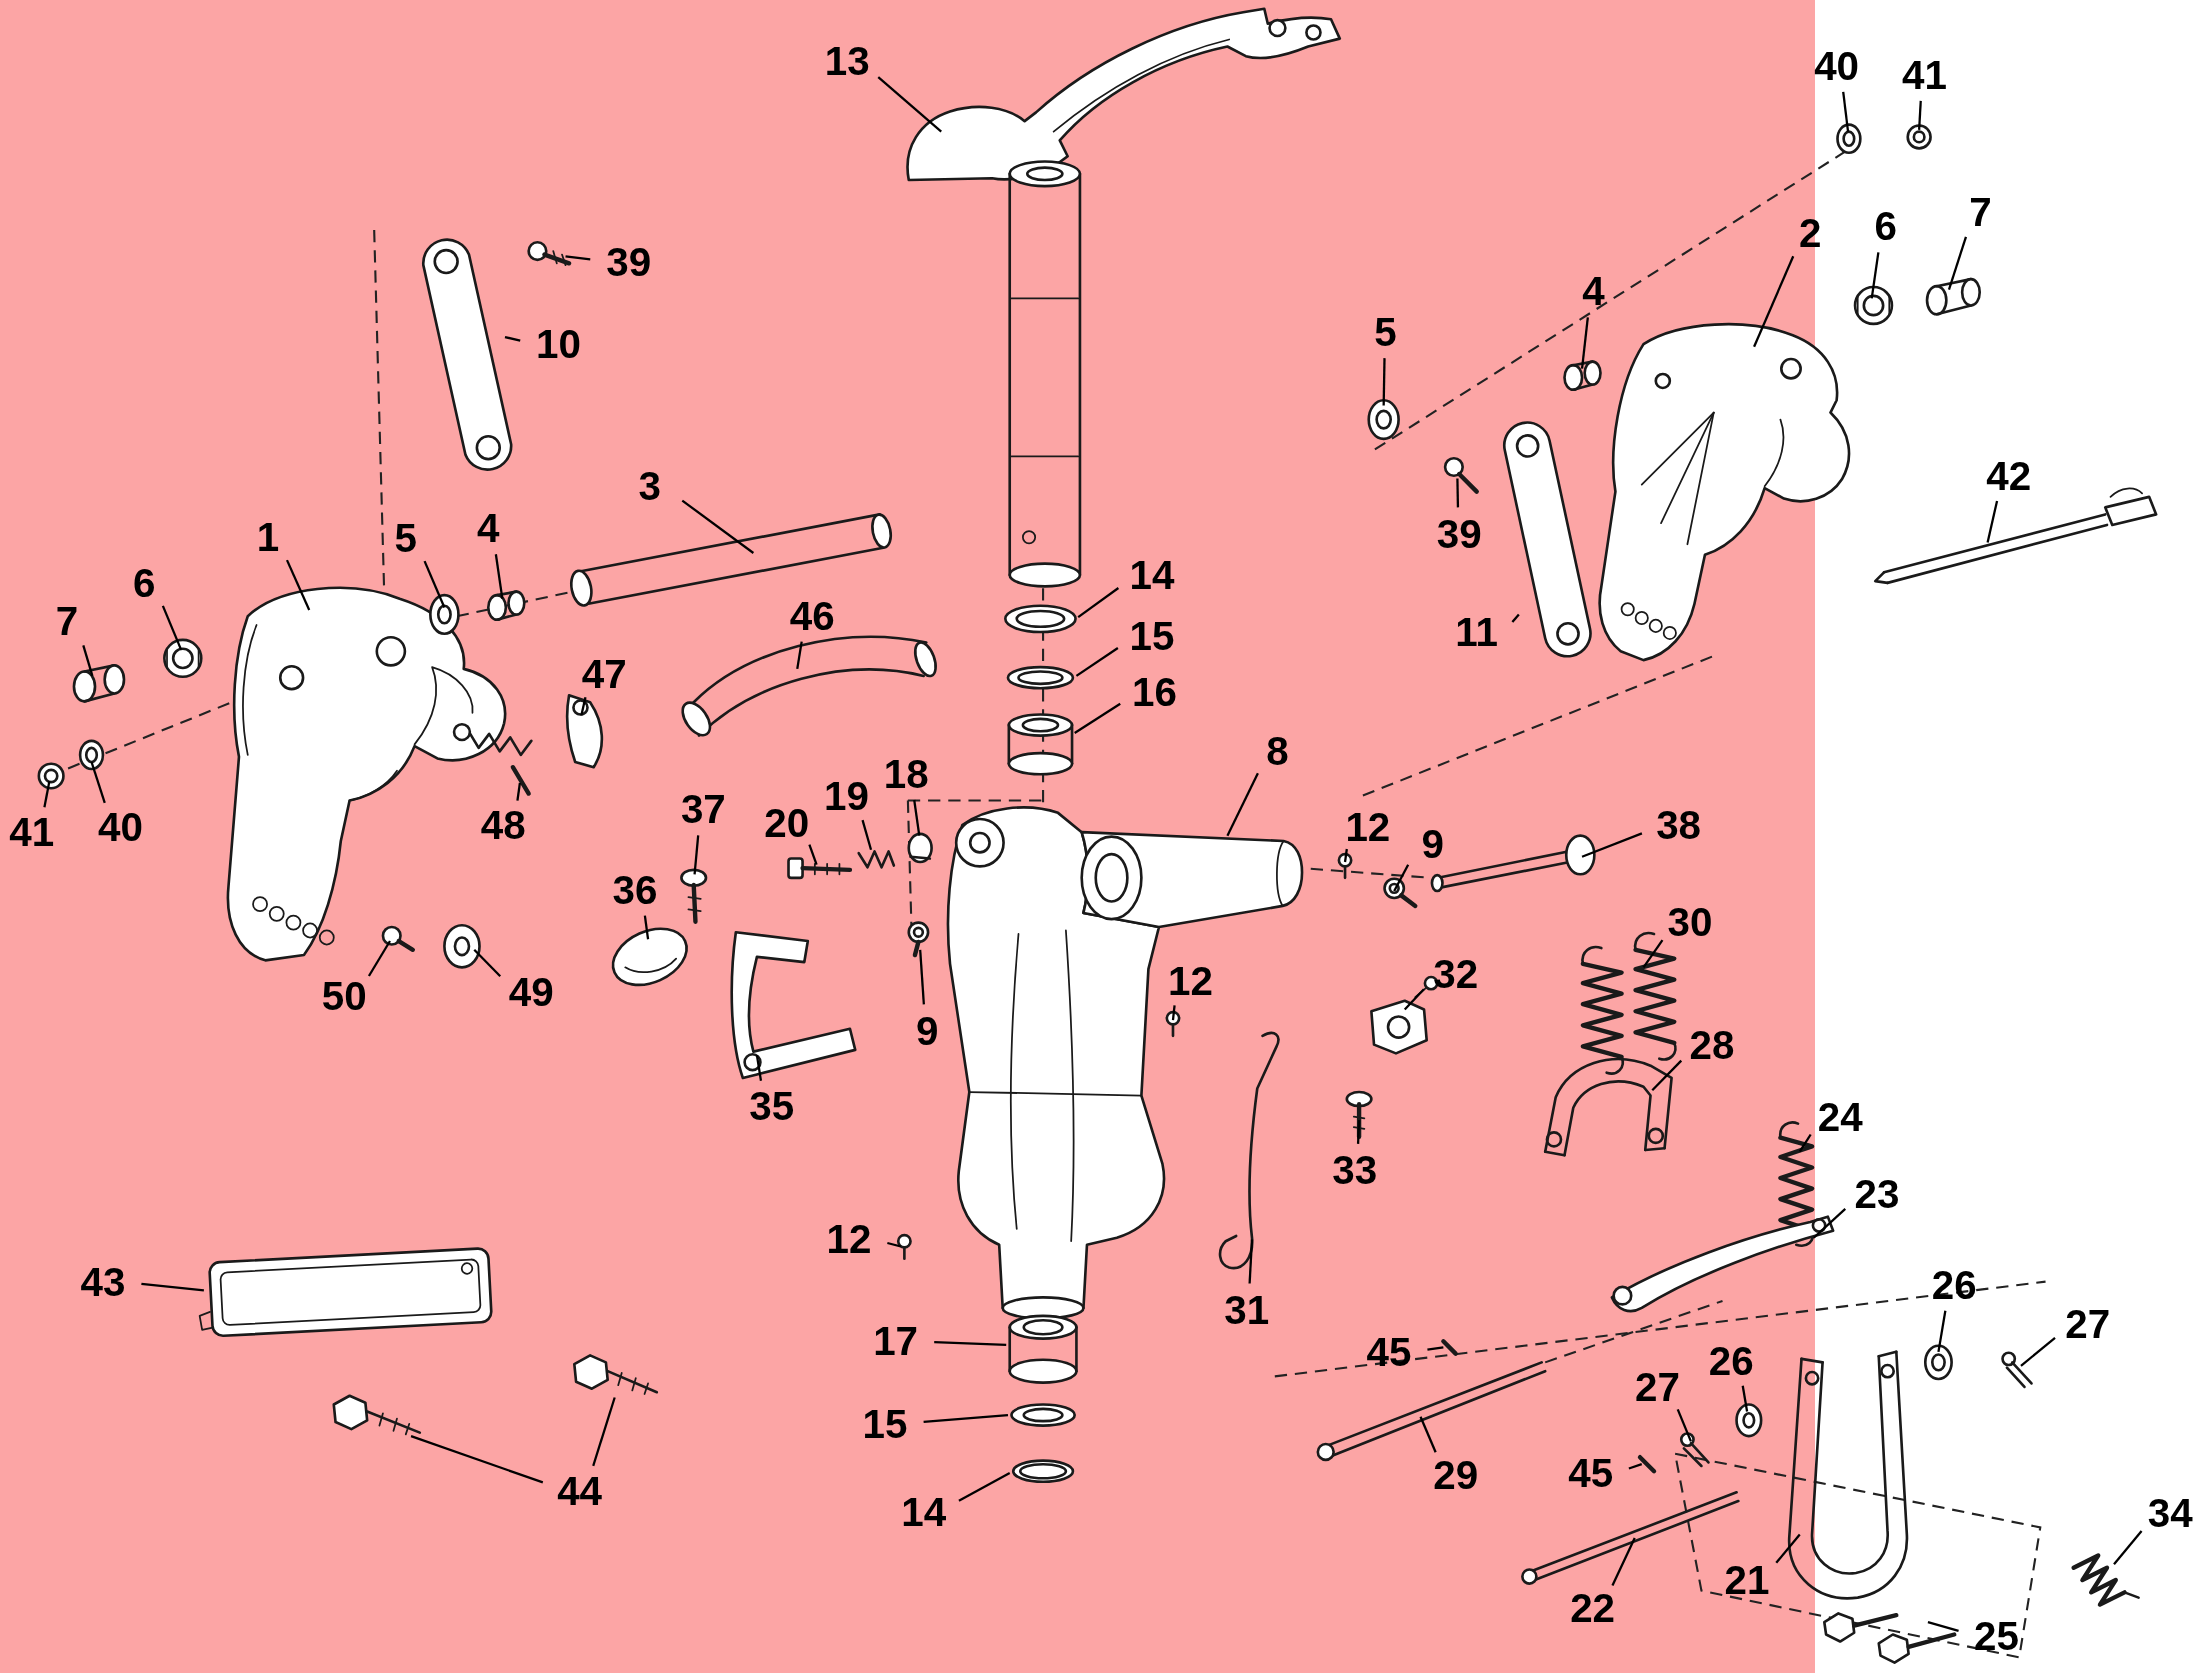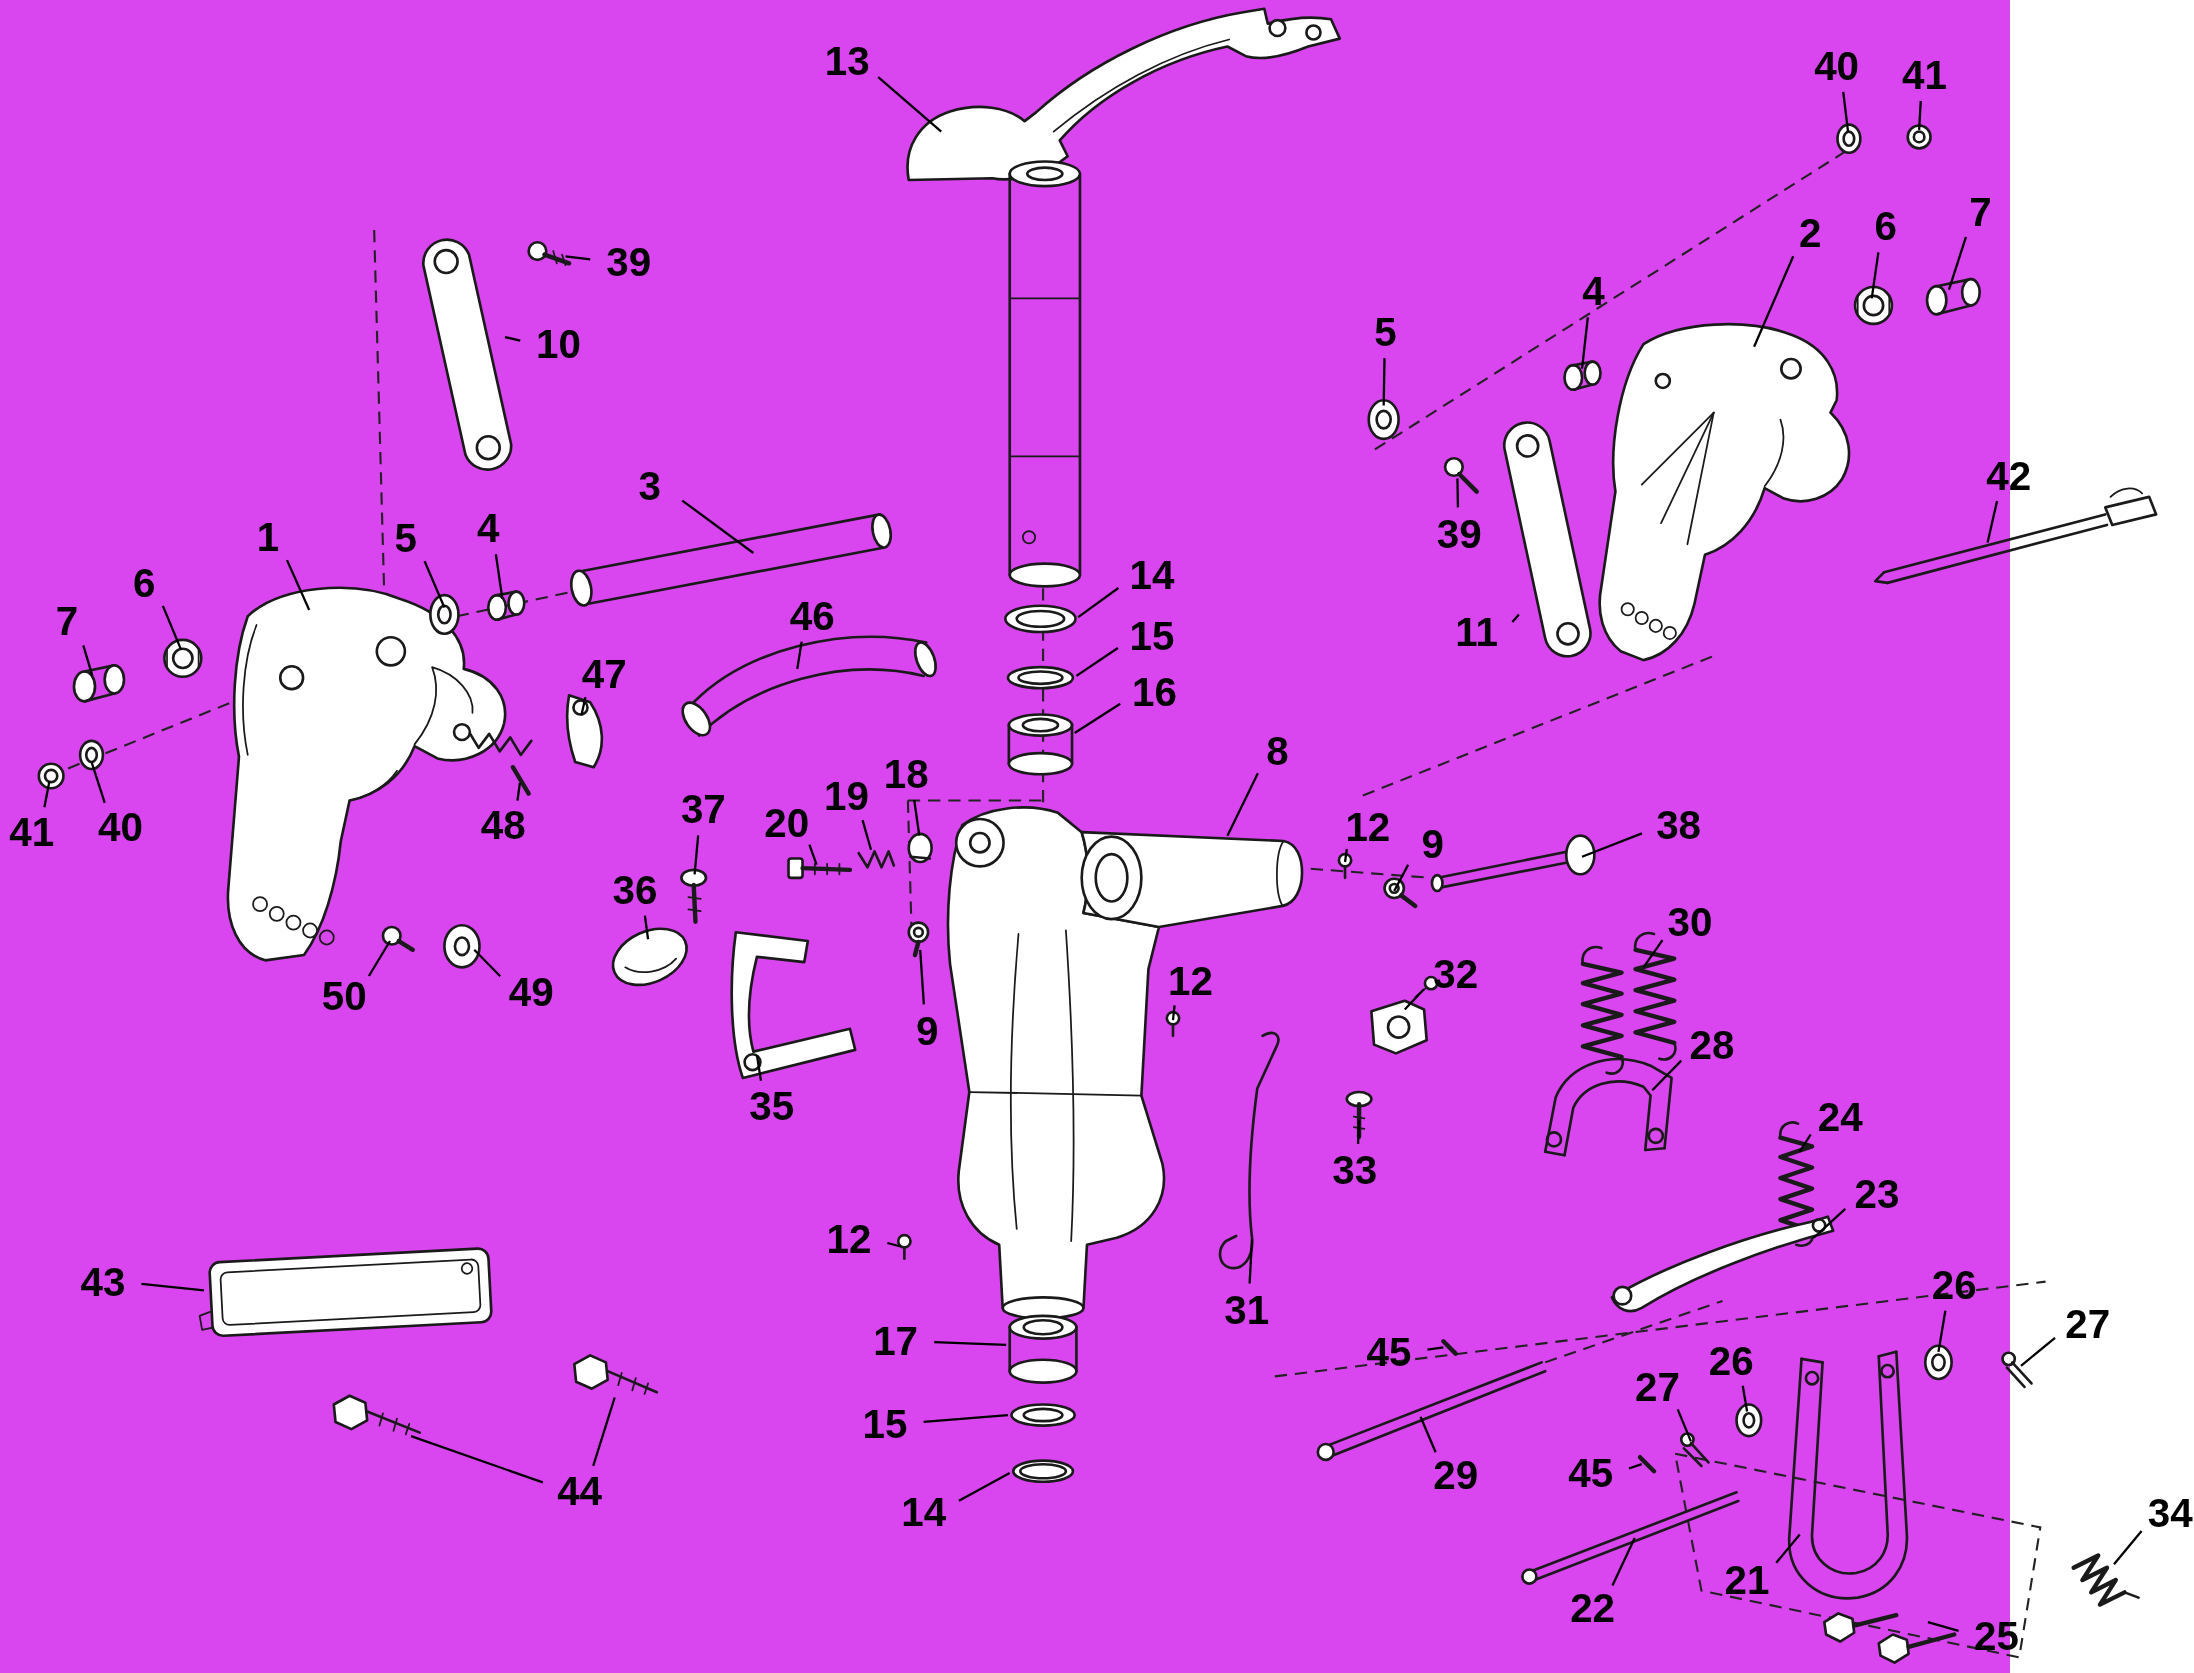--- a/index.html
+++ b/index.html
@@ -1,17 +1,17 @@
 <!DOCTYPE html>
 <html style="font-size:14px"><head>
 <meta charset="utf-8">
 <style>
   html,body{margin:0;padding:0;background:#ffffff;}
   body{width:2195px;height:1674px;overflow:hidden;font-family:"Liberation Sans",sans-serif;}
-  #stage{position:relative;width:2010px;height:1674px;background:#d946ef;}
+  #stage{position:relative;width:1815px;height:1674px;background:#fca5a5;}
   svg{display:block;}
   .ln{fill:none;stroke:#1a1a1a;stroke-width:3;stroke-linecap:round;stroke-linejoin:round;}
   .fw{fill:#ffffff;stroke:#1a1a1a;stroke-width:3;stroke-linejoin:round;}
   .thin{stroke-width:2;}
   .thick{stroke-width:5;}
   .dash{fill:none;stroke:#222222;stroke-width:2.4;stroke-dasharray:14 9;}
   .leader{stroke:#000000;stroke-width:2.6;}
   .callout{font:700 46px "Liberation Sans",sans-serif;fill:#000000;text-anchor:middle;dominant-baseline:central;}
 </style>
 </head>

